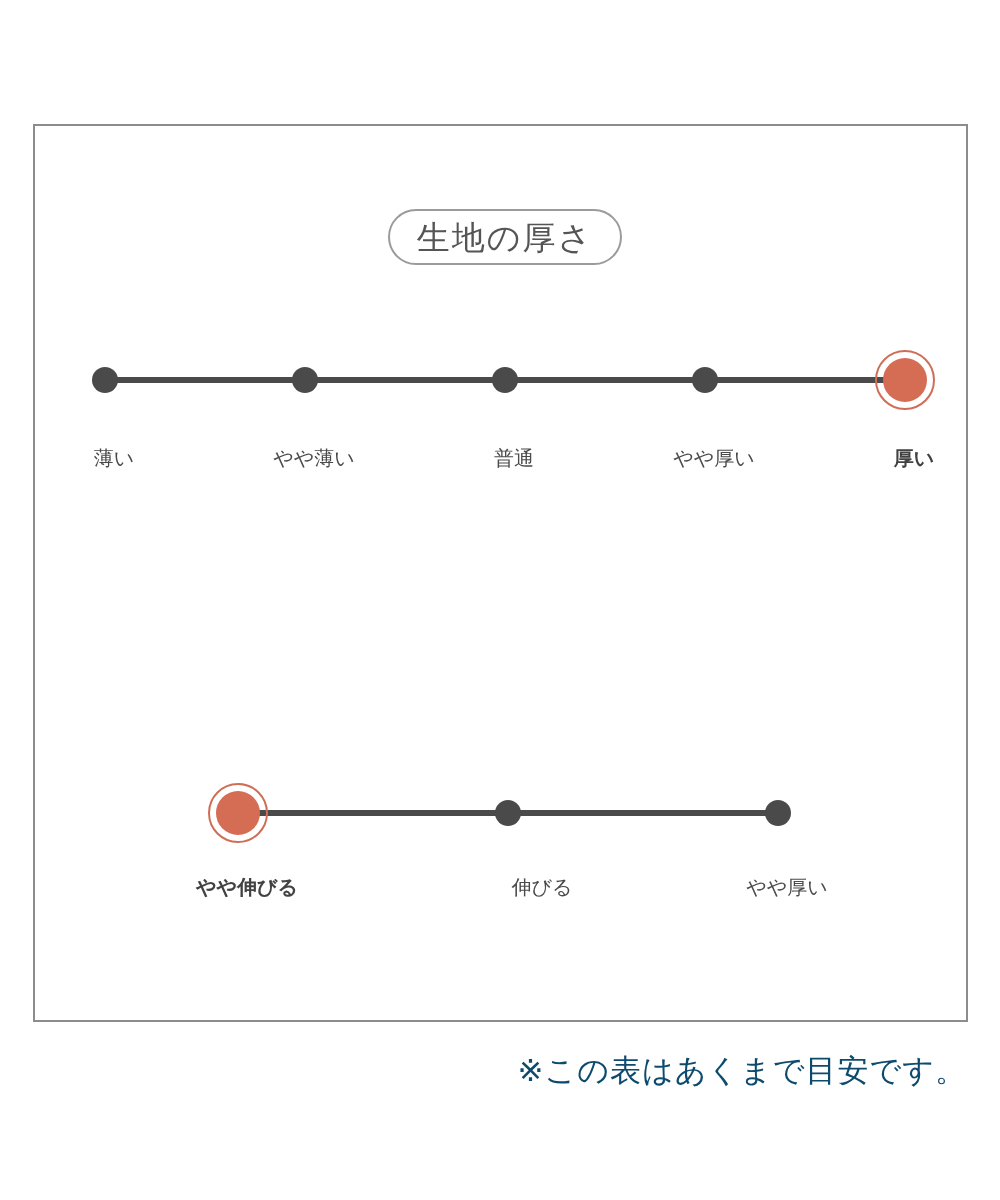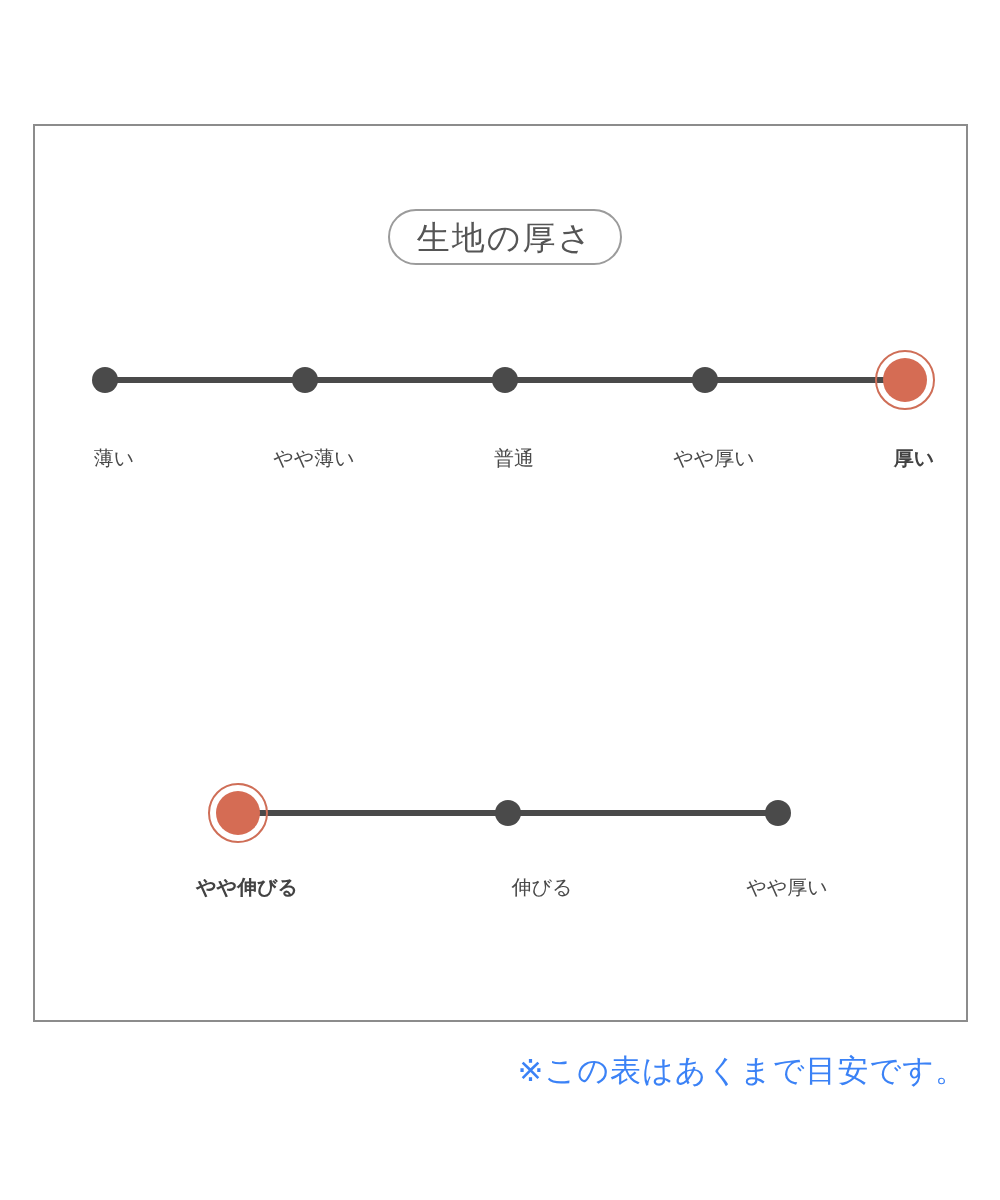--- a/index.html
+++ b/index.html
@@ -73,21 +73,21 @@
     margin-left: 9px;
   }
   .row-1 { top: 448px; }
   .row-2 { top: 877px; }
   .selected-label { font-weight: bold; color: #424242; text-align: right; }
 
   
   .note {
     position: absolute;
     right: 33px; top: 1050px;
-    font-size: 31px; color: #3b82f6;
+    font-size: 31px; color: #0c4a6e;
     white-space: nowrap;
     letter-spacing: 1px;
   }
 </style>
 </head>
 <body>
 
 <div class="canvas">
 
   <div class="frame"></div>

